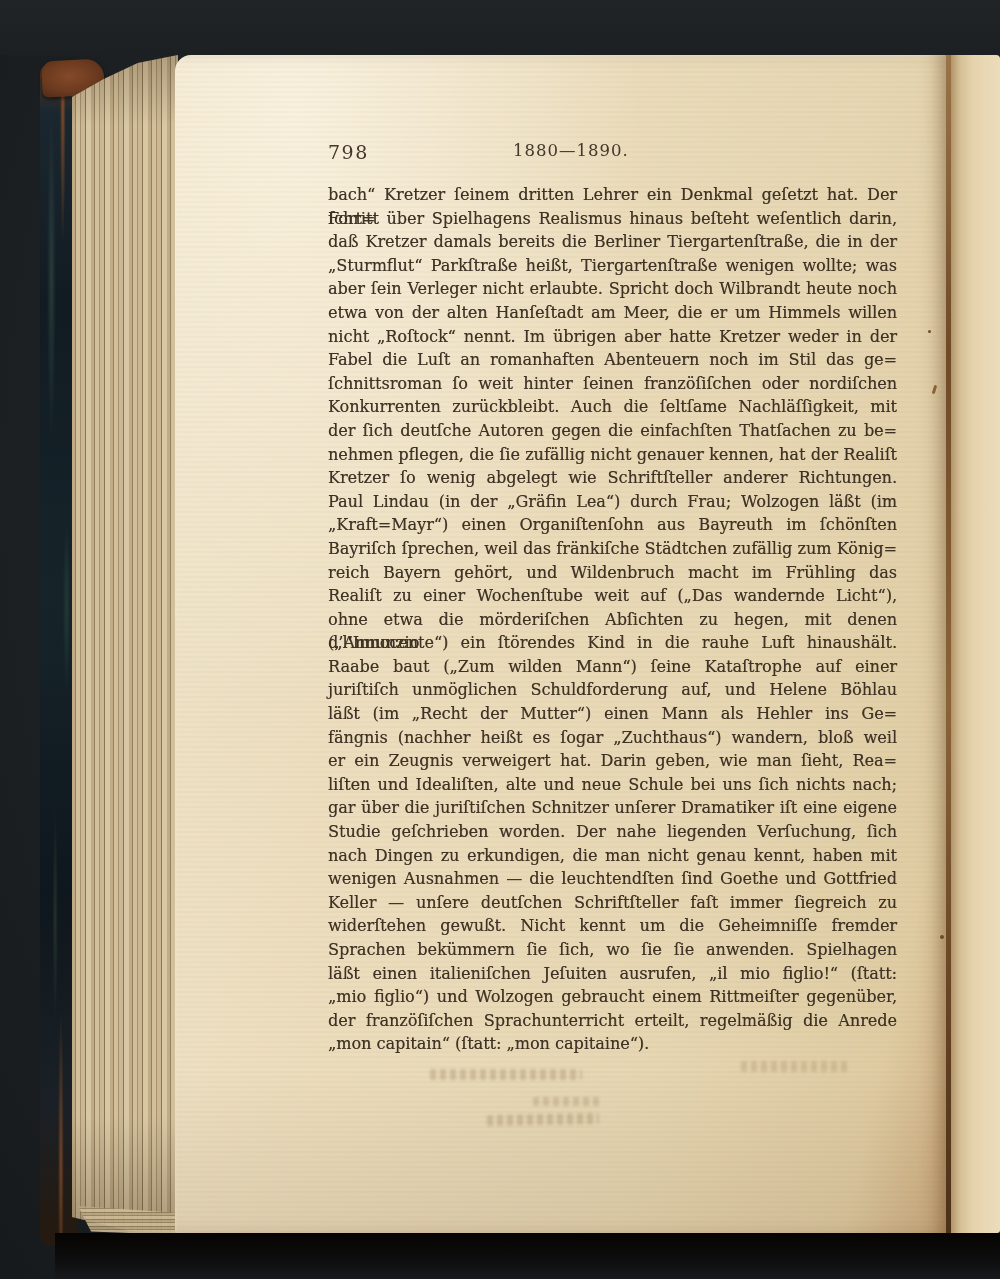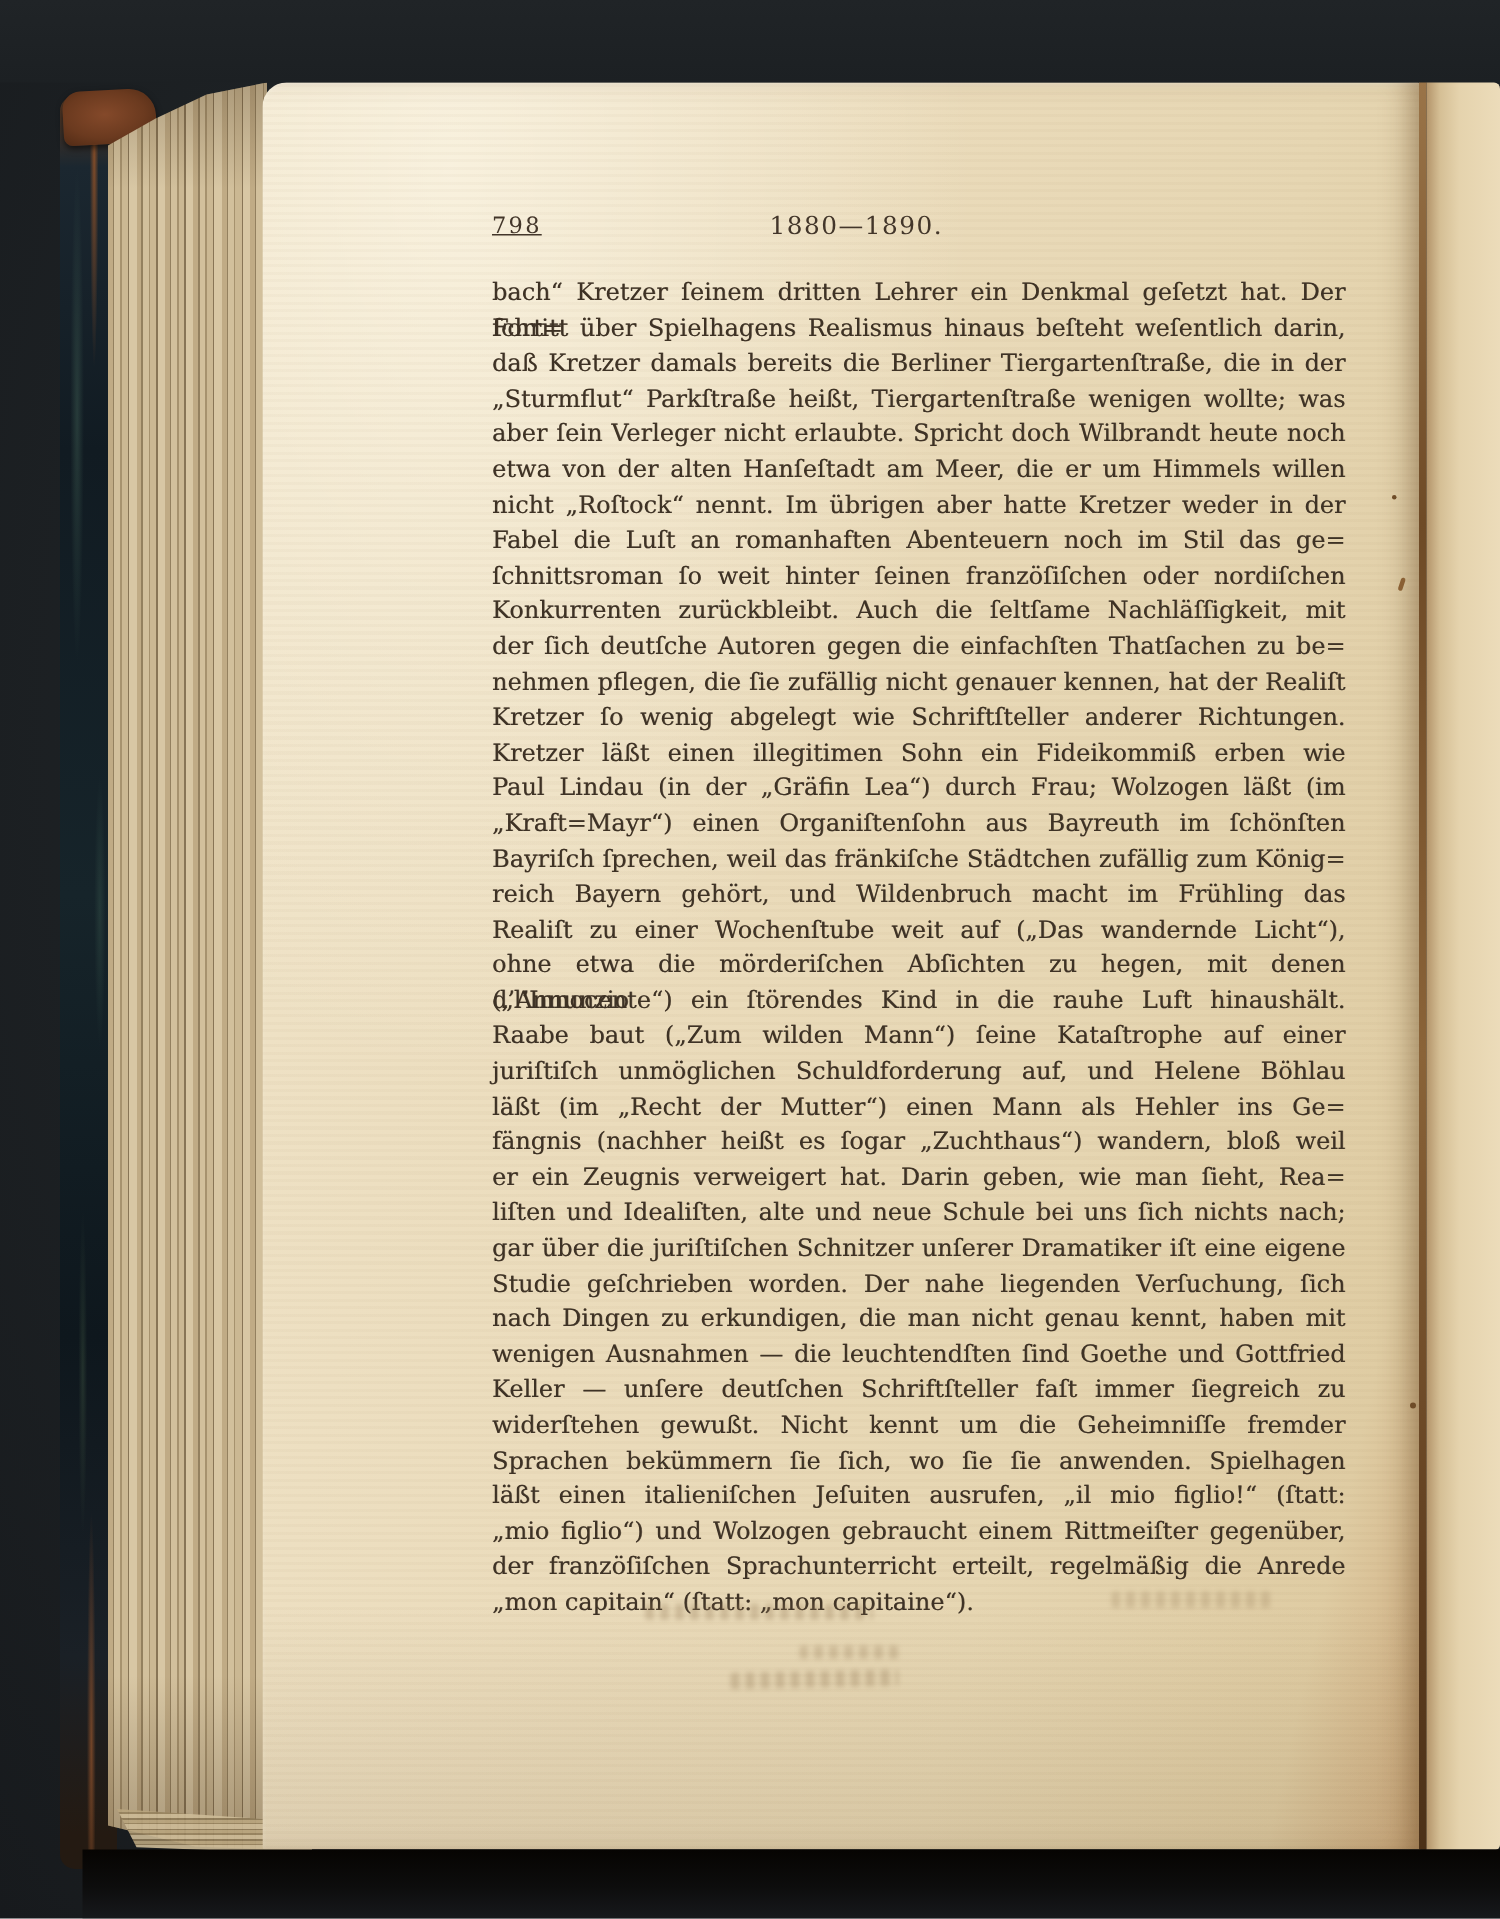--- a/index.html
+++ b/index.html
@@ -84,21 +84,21 @@
     position:absolute;left:55px;top:1233px;width:945px;height:46px;
     background:linear-gradient(180deg,#060402 0%,#0d0d0d 55%,#17191c 100%);
   }
   .top-vignette{
     position:absolute;left:0;top:0;width:1000px;height:55px;
     background:linear-gradient(180deg,#202427,#1c2023);
   }
 
   
   .headrow{position:absolute;left:175px;top:141px;width:773px;height:26px;color:#43362a;}
-  .page-number{position:absolute;left:153px;top:0;font-size:15px;letter-spacing:1.5px;text-decoration:underline;}
+  .page-number{position:absolute;left:153px;top:0;font-size:19px;letter-spacing:1.5px;}
   .running-head{position:absolute;left:338px;top:0;font-size:16.5px;letter-spacing:1px;}
 
   .body-text{
     position:absolute;left:328px;top:183px;width:569px;
     color:#3e3225;font-size:16px;line-height:23.6px;
     text-rendering:optimizeLegibility;
   }
   .line{
     text-align:justify;text-align-last:justify;
     text-shadow:0.3px 0 0 rgba(62,50,37,.55);
@@ -146,21 +146,20 @@
       <div class="line">„Sturmflut“ Parkſtraße heißt, Tiergartenſtraße wenigen wollte; was</div>
       <div class="line">aber ſein Verleger nicht erlaubte.  Spricht doch Wilbrandt heute noch</div>
       <div class="line">etwa von der alten Hanſeſtadt am Meer, die er um Himmels willen</div>
       <div class="line">nicht „Roſtock“ nennt.  Im übrigen aber hatte Kretzer weder in der</div>
       <div class="line">Fabel die Luſt an romanhaften Abenteuern noch im Stil das ge=</div>
       <div class="line">ſchnittsroman ſo weit hinter ſeinen franzöſiſchen oder nordiſchen</div>
       <div class="line">Konkurrenten zurückbleibt.  Auch die ſeltſame Nachläſſigkeit, mit</div>
       <div class="line">der ſich deutſche Autoren gegen die einfachſten Thatſachen zu be=</div>
       <div class="line">nehmen pflegen, die ſie zufällig nicht genauer kennen, hat der Realiſt</div>
       <div class="line">Kretzer ſo wenig abgelegt wie Schriftſteller anderer Richtungen.</div>
-      <div class="line">Kretzer läßt einen illegitimen Sohn ein Fideikommiß erben wie</div>
       <div class="line">Paul Lindau (in der „Gräfin Lea“) durch Frau; Wolzogen läßt (im</div>
       <div class="line">„Kraft=Mayr“) einen Organiſtenſohn aus Bayreuth im ſchönſten</div>
       <div class="line">Bayriſch ſprechen, weil das fränkiſche Städtchen zufällig zum König=</div>
       <div class="line">reich Bayern gehört, und Wildenbruch macht im Frühling das</div>
       <div class="line">Realiſt zu einer Wochenſtube weit auf („Das wandernde Licht“),</div>
       <div class="line">ohne etwa die mörderiſchen Abſichten zu hegen, mit denen d’Annunzio</div>
       <div class="line">(„l’Innocente“) ein ſtörendes Kind in die rauhe Luft hinaushält.</div>
       <div class="line">Raabe baut („Zum wilden Mann“) ſeine Kataſtrophe auf einer</div>
       <div class="line">juriſtiſch unmöglichen Schuldforderung auf, und Helene Böhlau</div>
       <div class="line">läßt (im „Recht der Mutter“) einen Mann als Hehler ins Ge=</div>

